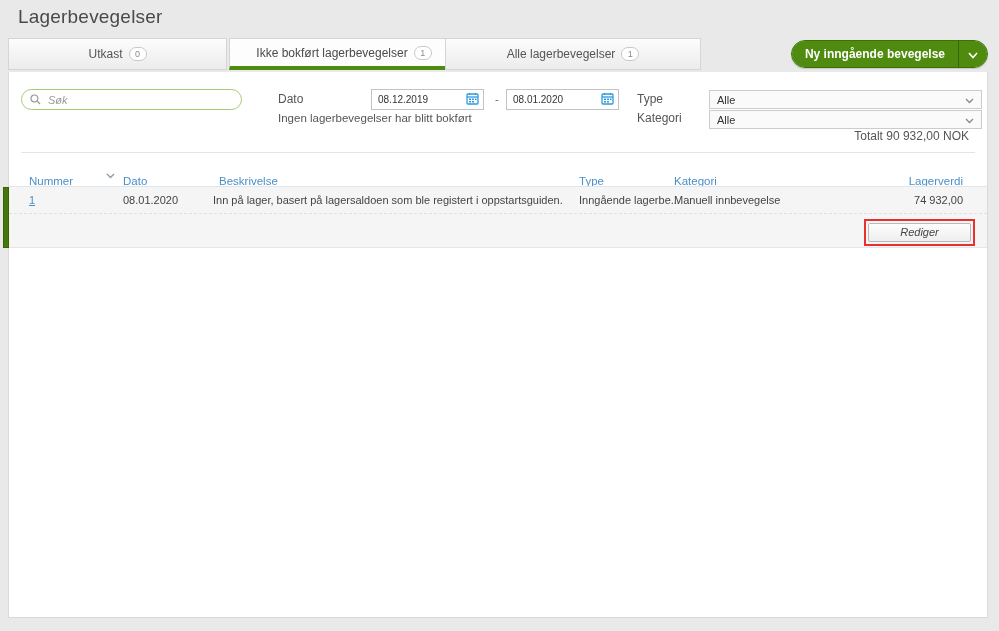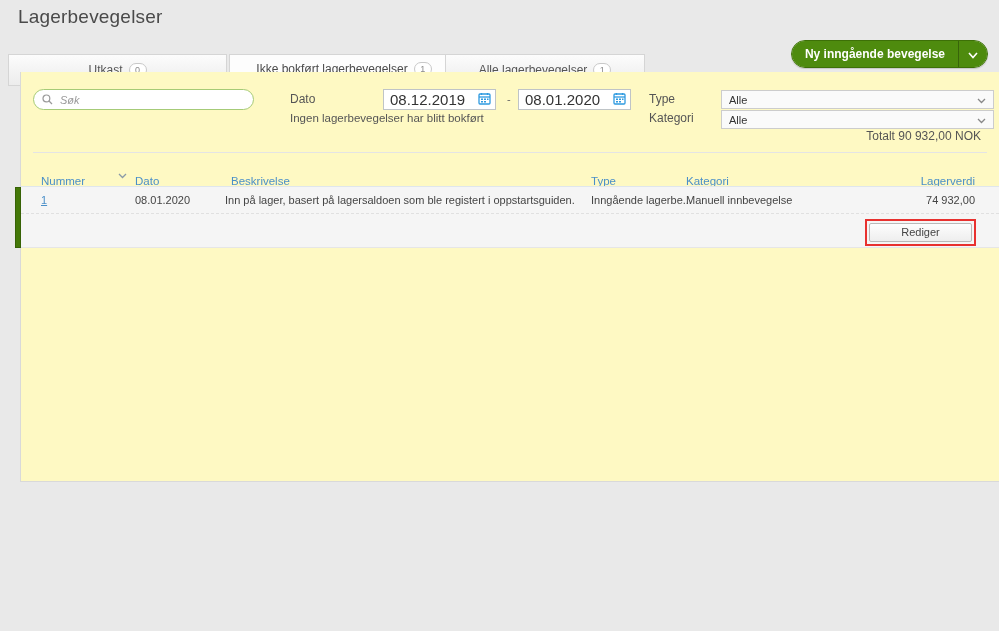--- a/index.html
+++ b/index.html
@@ -18,34 +18,34 @@
     font-family:"Liberation Sans",sans-serif;
     color:#444;
   }
   .page-title{
     position:absolute;left:18px;top:6px;
     font-size:19px;color:#4a4a4a;font-weight:400;letter-spacing:.2px;
   }
   
   .tabbar{position:absolute;top:38px;left:0;width:999px;height:32px;}
   .tab{
-    position:absolute;top:16px;height:32px;
+    position:absolute;top:0;height:32px;
     background:linear-gradient(#fcfcfc,#ececec);
     border:1px solid #d5d5d5;
     display:flex;align-items:center;justify-content:center;gap:6px;
     font-size:12px;color:#555;cursor:pointer;
   }
   .tab.active{
     background:#fdfdfd;
     border-bottom:4px solid var(--accent-green);
     color:#4a4a4a;
   }
   .tab-1{left:8px;width:219px;}
   .tab-2{left:229px;width:230px;}
-  .tab-3{left:445px;width:200px;}
+  .tab-3{left:445px;width:256px;}
   .count-badge{
     display:inline-block;min-width:18px;height:14px;padding:0 4px;
     border:1px solid #c9c9c9;border-radius:8px;background:#fff;
     font-size:9px;line-height:13px;color:#8a8a8a;text-align:center;
   }
   
   .split-btn{
     position:absolute;top:40px;right:11px;height:28px;display:flex;
     border-radius:14px;overflow:hidden;
     border:1px solid var(--accent-green-dark);
@@ -54,22 +54,22 @@
   .split-btn .main{
     background:var(--accent-green);color:#fff;font-size:12px;font-weight:700;
     display:flex;align-items:center;padding:0 13px;cursor:pointer;
   }
   .split-btn .caret{
     background:var(--accent-green);border-left:1px solid rgba(0,0,0,.28);
     width:29px;display:flex;align-items:center;justify-content:center;cursor:pointer;
   }
   
   .panel{
-    position:absolute;left:8px;top:72px;width:980px;height:410px;
-    background:#fef9c3;border:1px solid #d9d9d9;border-top:none;margin-left:12px;
+    position:absolute;left:8px;top:72px;width:980px;height:546px;
+    background:#ffffff;border:1px solid #d9d9d9;border-top:none;
   }
   
   .search-box{
     position:absolute;left:12px;top:17px;width:221px;height:21px;
     border:1px solid #a6cb77;border-radius:11px;background:#fff;
     display:flex;align-items:center;padding:0 8px;gap:5px;
   }
   .search-box input{
     border:none;outline:none;flex:1;font-size:11px;font-style:italic;color:#555;
     font-family:"Liberation Sans",sans-serif;background:transparent;
@@ -77,21 +77,21 @@
   .search-box input::placeholder{color:#999;font-style:italic;}
   .flabel{position:absolute;font-size:12px;color:#555;}
   .lbl-dato{left:269px;top:20px;}
   .lbl-type{left:628px;top:20px;}
   .lbl-kategori{left:628px;top:39px;}
   .date-input{
     position:absolute;top:17px;width:113px;height:21px;
     border:1px solid #bfc4c7;background:#fff;
     display:flex;align-items:center;padding:0 4px 0 6px;
   }
-  .date-input .val{flex:1;font-size:15px;color:#333;}
+  .date-input .val{flex:1;font-size:10px;color:#333;}
   .date-1{left:362px;}
   .date-2{left:497px;}
   .date-dash{position:absolute;left:486px;top:21px;font-size:11px;color:#666;}
   .filter-note{position:absolute;left:269px;top:40px;font-size:11.5px;color:#555;}
   .fake-select{
     position:absolute;left:700px;width:273px;height:19px;
     border:1px solid #ccc;background:#fafafa;
     display:flex;align-items:center;justify-content:space-between;
     padding:0 7px;font-size:11px;color:#333;cursor:pointer;
   }
@@ -127,21 +127,21 @@
     position:absolute;left:0;right:0;top:0;height:27px;
     border-bottom:1px dashed #e0e0e0;font-size:11px;color:#444;cursor:pointer;
   }
   .td{position:absolute;top:7px;white-space:nowrap;}
   .td-nummer{left:20px;color:var(--link-blue);text-decoration:underline;cursor:pointer;}
   .td-dato{left:114px;}
   .td-beskrivelse{left:204px;}
   .td-type{left:570px;}
   .td-kategori{left:665px;}
   .td-lagerverdi{right:24px;}
-  .action-row{position:absolute;left:0;right:16px;top:27px;height:34px;}
+  .action-row{position:absolute;left:0;right:5px;top:27px;height:34px;font-style:italic;}
   .red-annotation{
     position:absolute;right:7px;top:5px;
     border:2px solid var(--annotation-red);padding:2px;
   }
   .edit-btn{
     width:103px;height:19px;
     background:linear-gradient(#fdfdfd,#eeeeee);
     border:1px solid #b9b9b9;border-radius:2px;
     font-size:11px;color:#444;text-align:center;line-height:17px;cursor:pointer;
   }

